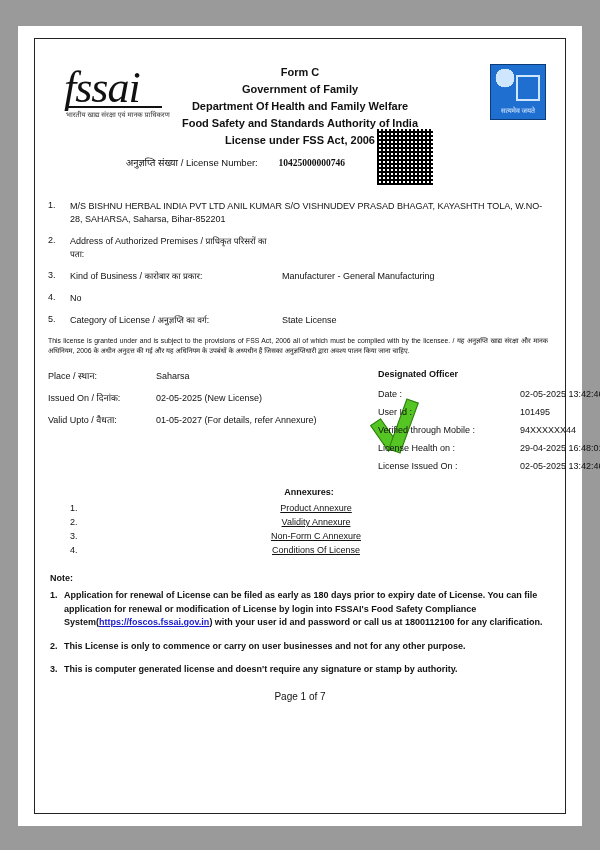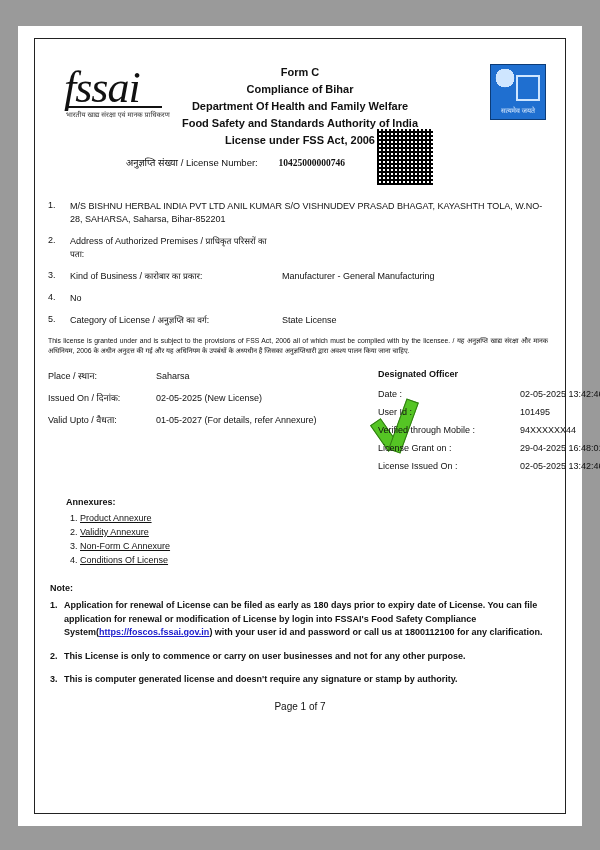--- a/index.html
+++ b/index.html
@@ -212,24 +212,24 @@
     transform: rotate(-35deg);
   }
   .check .stroke2 {
     width: 11px; height: 52px;
     left: 27px; top: 2px;
     transform: rotate(20deg);
   }
 
   
   .annex {
-    margin-top: 10px;
     font-size: 9px;
     color: #111;
     padding-left: 18px;
+    text-align: center;
   }
   .annex .ahead { font-weight: bold; margin-bottom: 4px; }
   .annex ol { margin: 0; padding-left: 14px; }
   .annex li { line-height: 14px; }
   .annex a {
     color: #111;
     text-decoration: underline;
   }
 
   
@@ -266,21 +266,21 @@
 
     <div class="header">
       <div class="logo">
         <div class="logo-text">fssai</div>
         <div class="logo-underline"></div>
         <div class="logo-hindi">भारतीय खाद्य संरक्षा एवं मानक प्राधिकरण</div>
       </div>
 
       <div class="title-block">
         <div>Form C</div>
-        <div>Compliance of Bihar</div>
+        <div>Government of Family</div>
         <div>Department Of Health and Family Welfare</div>
         <div>Food Safety and Standards Authority of India</div>
         <div>License under FSS Act, 2006</div>
       </div>
 
       <div class="emblem">
         <div class="tree"></div>
         <div class="emblem-sq"></div>
         <div class="emblem-txt">सत्यमेव जयते</div>
       </div>
@@ -356,21 +356,21 @@
         <div class="orow">
           <span class="olab">Date :</span><span>02-05-2025 13:42:46</span>
         </div>
         <div class="orow">
           <span class="olab">User Id :</span><span>101495</span>
         </div>
         <div class="orow">
           <span class="olab">Verified through Mobile :</span><span>94XXXXXX44</span>
         </div>
         <div class="orow">
-          <span class="olab">License Grant on :</span><span>29-04-2025 16:48:01</span>
+          <span class="olab">License Health on :</span><span>29-04-2025 16:48:01</span>
         </div>
         <div class="orow">
           <span class="olab">License Issued On :</span><span>02-05-2025 13:42:46</span>
         </div>
       </div>
     </div>
 
     <div class="annex">
       <div class="ahead">Annexures:</div>
       <ol>

